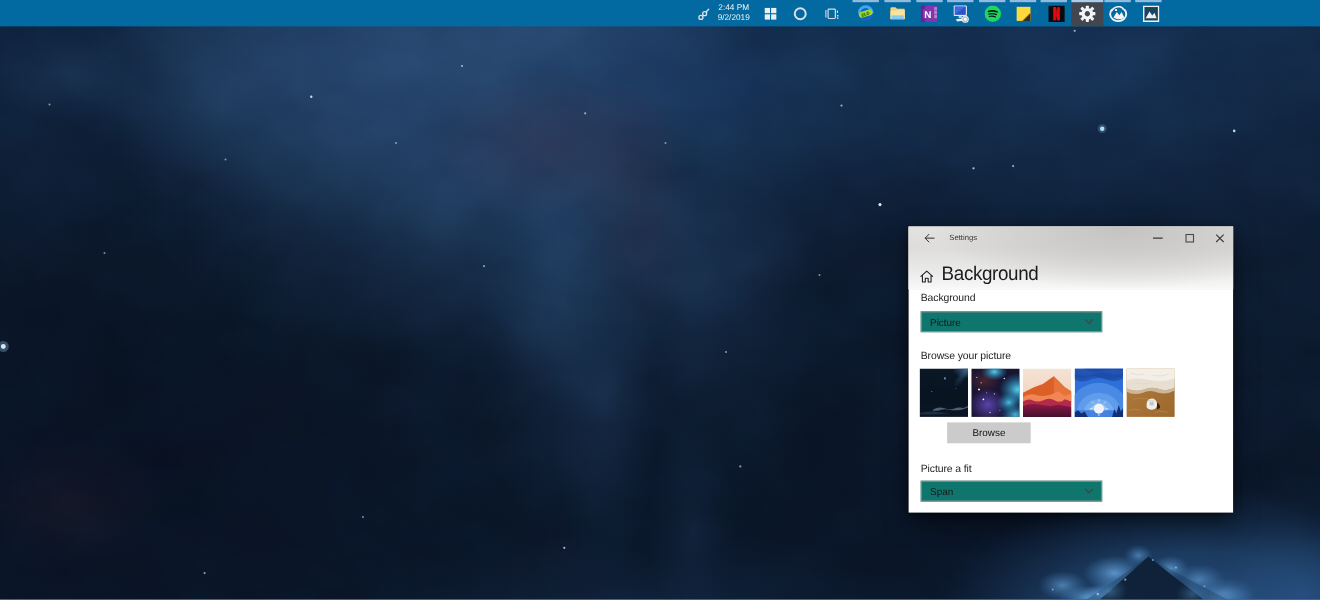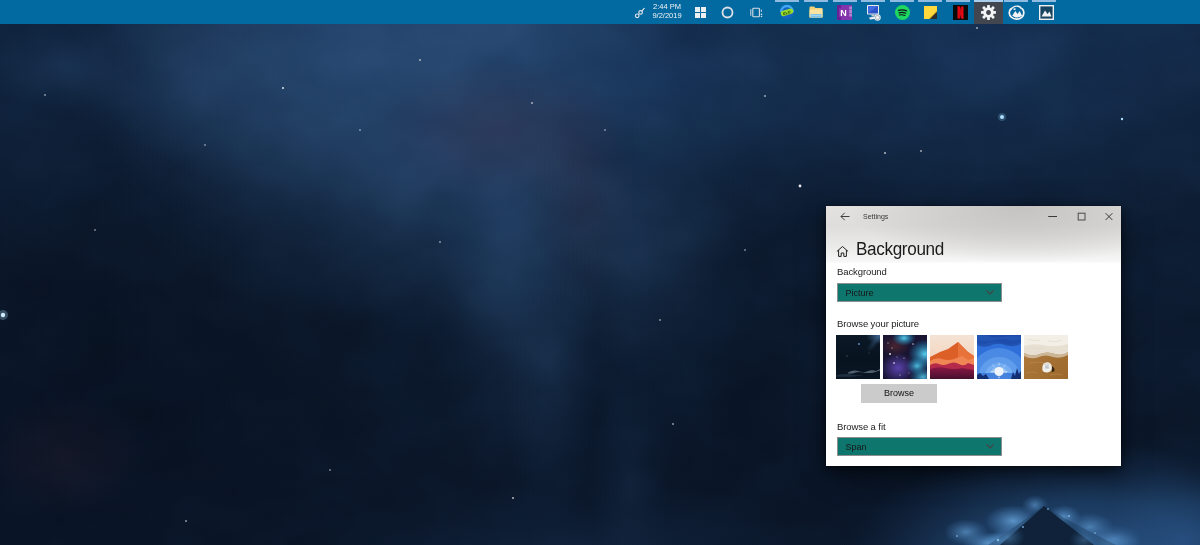--- a/index.html
+++ b/index.html
@@ -422,21 +422,21 @@
       <path d="M4,4 q6,3 12,1 M24,6 q8,2 14,-1 M8,13 q7,2 13,0" stroke="#ddd5c2" stroke-width=".9" fill="none" opacity=".6"></path>
       <path d="M6,28 q8,-2 14,0 M26,40 q7,-2 12,0 M2,38 q6,-2 11,0" stroke="#c49556" stroke-width=".8" fill="none" opacity=".55"></path>
       <path d="M27.5,31 q3.5,1.5 3,5 l-2.6,1.3 q0.4,-3.6 -1.4,-5.8 z" fill="#33230f"></path>
       <path d="M18.5,35.5 Q17.8,29.5 20.5,28 Q24,26.5 26,28.3 Q28.3,30 27.8,33.8 Q27.3,37 23.3,37.4 Q19.5,37.6 18.5,35.5 Z" fill="#f1efe9"></path>
       <path d="M21.2,30.4 h3.6 v3.2 h-3.6 z" fill="#c0c6ce"></path>
       <path d="M19.5,29 q3.2,-1.3 6.2,0 l-0.4,1.2 q-2.7,-1 -5.4,0 z" fill="#d8d8d4"></path>
     </svg>
 
     <div id="browse">Browse</div>
 
-    <div class="lbl" style="left:11px;top:215px;">Browse a fit</div>
+    <div class="lbl" style="left:11px;top:215px;">Picture a fit</div>
     <div class="dd" style="top:231px;text-align:center;">
       <div class="txt">Span</div>
       <svg width="10" height="7" viewBox="0 0 10 7">
           <path d="M1.5 1.5 L5 5 L8.5 1.5" stroke="#444" stroke-width="1.1" fill="none"></path>
         </svg>
     </div>
   </div>
 </div>
 
 </body></html>

